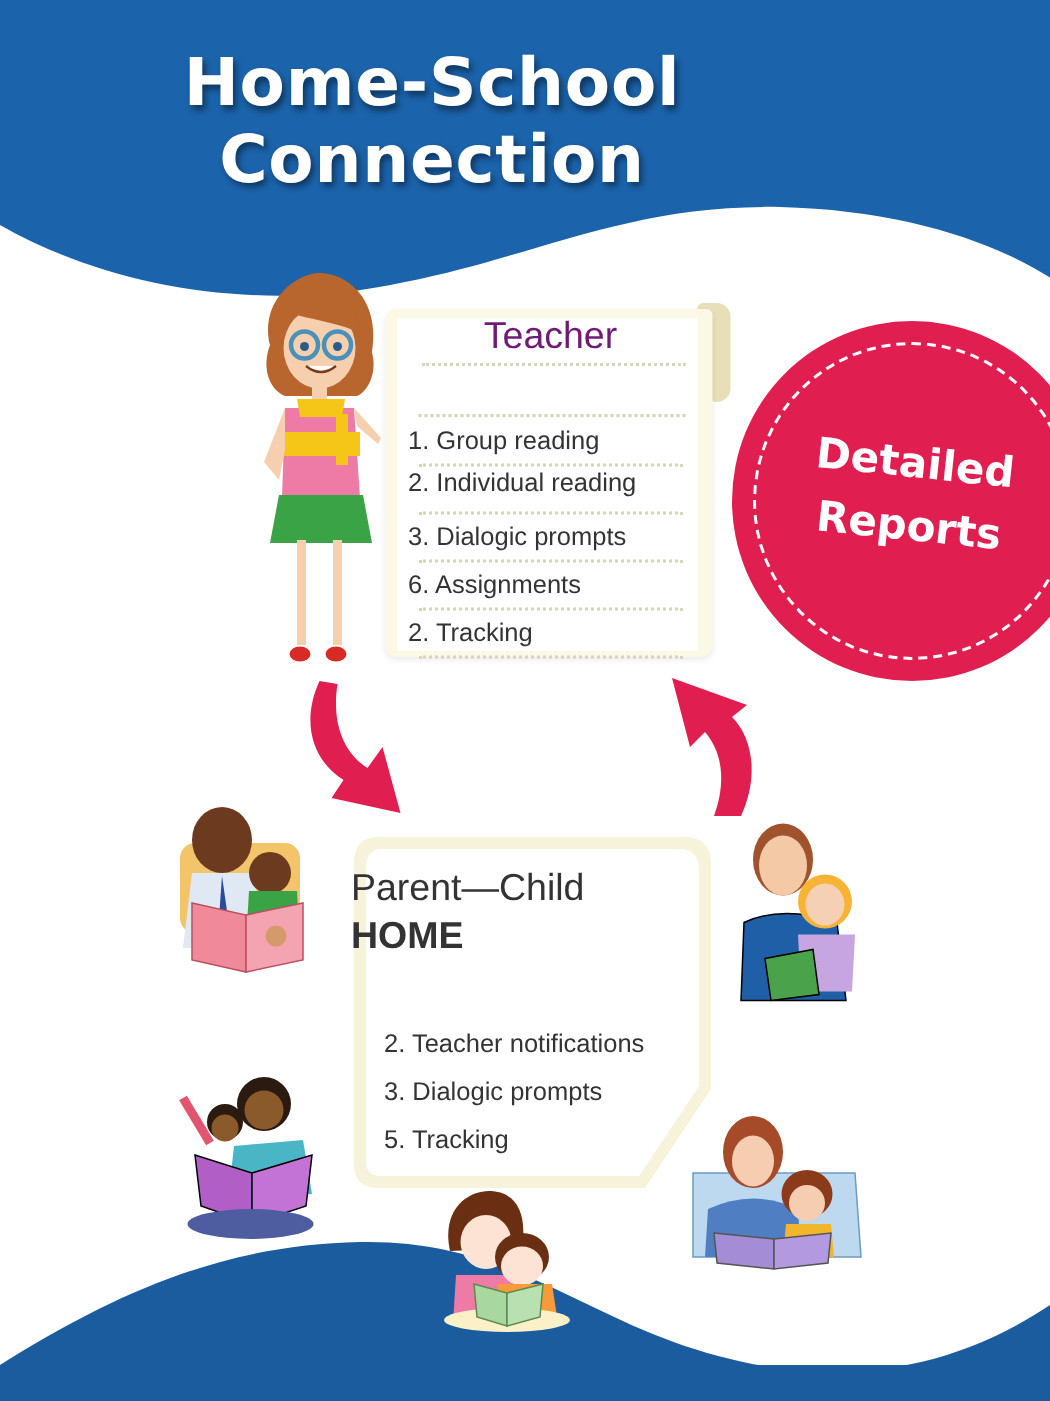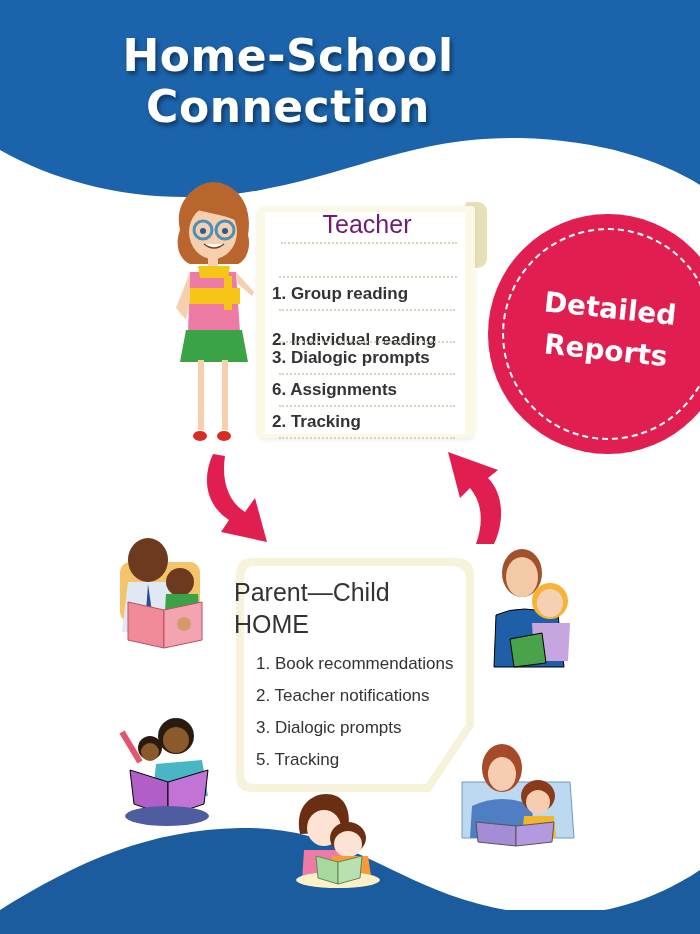--- a/index.html
+++ b/index.html
@@ -7,28 +7,28 @@
   .abs{position:absolute;}
   .title{left:0;top:30px;width:576px;text-align:center;color:#ffffff;font-family:"DejaVu Sans",sans-serif;font-weight:bold;font-size:44px;letter-spacing:0.5px;text-shadow:2px 3px 4px rgba(0,0,0,0.45);}
   .scroll{left:257px;top:202px;width:230px;height:240px;}
   .scroll-body{position:absolute;left:0;top:4px;width:218px;height:232px;background:#fbf8e6;border-radius:8px 4px 8px 8px;box-shadow:0 2px 4px rgba(0,0,0,0.08);}
   .scroll-inner{position:absolute;left:8px;top:6px;width:200px;height:222px;background:#ffffff;}
   .scroll-curl{position:absolute;right:0;top:0;width:22px;height:66px;background:#e7dfb8;border-radius:4px 10px 10px 14px;}
   .t-head{position:absolute;left:0;width:220px;text-align:center;color:#701a75;}
   .t-h1{top:8px;font-size:25px;}
   .t-h2{top:40px;font-size:26px;font-weight:bold;}
   .dash{position:absolute;border-top:2px dotted #d9d3b8;}
-  .t-item{position:absolute;left:15px;font-size:17px;color:#333;font-weight:bold;}
+  .t-item{position:absolute;left:15px;font-size:17px;color:#333;}
   .badge{left:488px;top:214px;width:240px;height:240px;border-radius:50%;background:#e01e50;}
   .badge-ring{position:absolute;left:14px;top:14px;width:208px;height:208px;border-radius:50%;border:2px dashed #ffffff;}
   .badge-text{position:absolute;left:30px;top:74px;width:180px;text-align:center;color:#fff;font-family:"DejaVu Sans",sans-serif;font-weight:bold;font-size:28px;line-height:42px;transform:rotate(6deg);}
   .home-card{left:234px;top:556px;width:240px;height:238px;}
   .h-head{position:absolute;left:0;width:236px;text-align:left;color:#333;}
   .h-h1{top:22px;font-size:25px;}
-  .h-h2{top:54px;font-size:25px;font-weight:normal;}
+  .h-h2{top:54px;font-size:25px;font-weight:bold;}
   .h-item{position:absolute;left:22px;font-size:17px;color:#333;}
 </style>
 </head>
 <body>
 
 <svg class="abs" style="left:0;top:0" width="700" height="200">
   <path d="M0,0 H700 V185 C660,160 600,140 520,138 C420,136 360,170 270,188 C170,210 70,190 0,150 Z" fill="#1b63ab"></path>
 </svg>
 <div class="abs title">Home-School Connection</div>
 
@@ -63,21 +63,21 @@
 <div class="abs scroll">
   <div class="scroll-curl"></div>
   <div class="scroll-body">
     <div class="scroll-inner"></div>
   </div>
   <div class="t-head t-h1">Teacher</div>
   <div class="dash" style="left:24px;top:40px;width:176px"></div>
   <div class="dash" style="left:22px;top:74px;width:178px"></div>
   <div class="t-item" style="top:82px">1. Group reading</div>
   <div class="dash" style="left:22px;top:107px;width:176px"></div>
-  <div class="t-item" style="top:128px">2. Individual reading</div>
+  <div class="t-item" style="top:110px">2. Individual reading</div>
   <div class="dash" style="left:22px;top:139px;width:176px"></div>
   <div class="t-item" style="top:146px">3. Dialogic prompts</div>
   <div class="dash" style="left:22px;top:171px;width:176px"></div>
   <div class="t-item" style="top:178px">6. Assignments</div>
   <div class="dash" style="left:22px;top:203px;width:176px"></div>
   <div class="t-item" style="top:210px">2. Tracking</div>
   <div class="dash" style="left:22px;top:235px;width:176px"></div>
 </div>
 
 <div class="abs badge">
@@ -95,21 +95,20 @@
   <path d="M54,96 C66,70 62,44 48,30 L58,22 L8,4 L20,50 L30,40 C42,54 44,74 36,96 Z" fill="#e01e50"></path>
 </svg>
 
 <svg class="abs" style="left:234px;top:556px" width="242" height="240">
   <path d="M18,2 H222 Q240,2 240,20 V170 L196,236 H18 Q2,236 2,220 V20 Q2,2 18,2 Z" fill="#f7f3da"></path>
   <path d="M20,10 H218 Q232,10 232,24 V168 L192,228 H20 Q10,228 10,218 V24 Q10,10 20,10 Z" fill="#ffffff"></path>
 </svg>
 <div class="abs home-card">
   <div class="h-head h-h1">Parent—Child</div>
   <div class="h-head h-h2">HOME</div>
-  <div class="h-item" style="top:98px">1. Book recommendations</div>
   <div class="h-item" style="top:130px">2. Teacher notifications</div>
   <div class="h-item" style="top:162px">3. Dialogic prompts</div>
   <div class="h-item" style="top:194px">5. Tracking</div>
 </div>
 
 <svg class="abs" style="left:110px;top:532px" width="100" height="120">
   <rect x="10" y="30" width="80" height="60" rx="10" fill="#f3c46a"></rect>
   <ellipse cx="38" cy="28" rx="20" ry="22" fill="#6b3a1f"></ellipse>
   <path d="M18,50 L60,50 L64,100 L12,100 Z" fill="#dfe8f3"></path>
   <path d="M38,52 L42,80 L36,80 Z" fill="#2a4a9e"></path>

